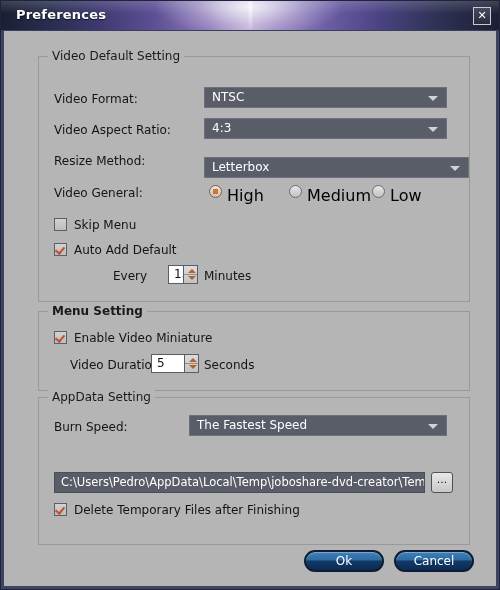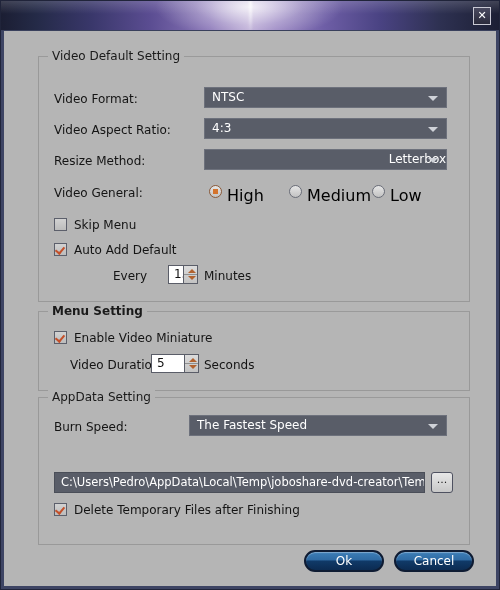--- a/index.html
+++ b/index.html
@@ -281,20 +281,21 @@
     cursor: pointer;
     box-shadow: inset 0 1px 1px rgba(255,255,255,0.35);
   }
 </style>
 </head>
 <body>
 
 <div id="window">
 
   <div id="titlebar">
+    <div id="title-text">Preferences</div>
     <div id="close-button">✕</div>
   </div>
 
   <div id="content">
 
     <div class="groupbox" style="left:34px; top:25px; width:432px; height:246px;">
       <div class="group-title">Video Default Setting</div>
     </div>
 
     <div class="field-label" style="left:50px; top:61px;">Video Format:</div>
@@ -303,21 +304,21 @@
       <span class="arrow"></span>
     </div>
 
     <div class="field-label" style="left:50px; top:92px;">Video Aspect Ratio:</div>
     <div class="combo" style="left:200px; top:87px; width:243px;">
       <span>4:3</span>
       <span class="arrow"></span>
     </div>
 
     <div class="field-label" style="left:50px; top:123px;">Resize Method:</div>
-    <div class="combo" style="left:200px; top:118px; width:243px;text-align:right;">
+    <div class="combo" style="left:200px; top:126px; width:265px;">
       <span>Letterbox</span>
       <span class="arrow"></span>
     </div>
 
     <div class="field-label" style="left:50px; top:155px;">Video General:</div>
 
     <div class="radio on" style="left:205px; top:154px;"></div>
     <div class="radio-label" style="left:223px; top:155px;">High</div>
 
     <div class="radio" style="left:285px; top:154px;"></div>

